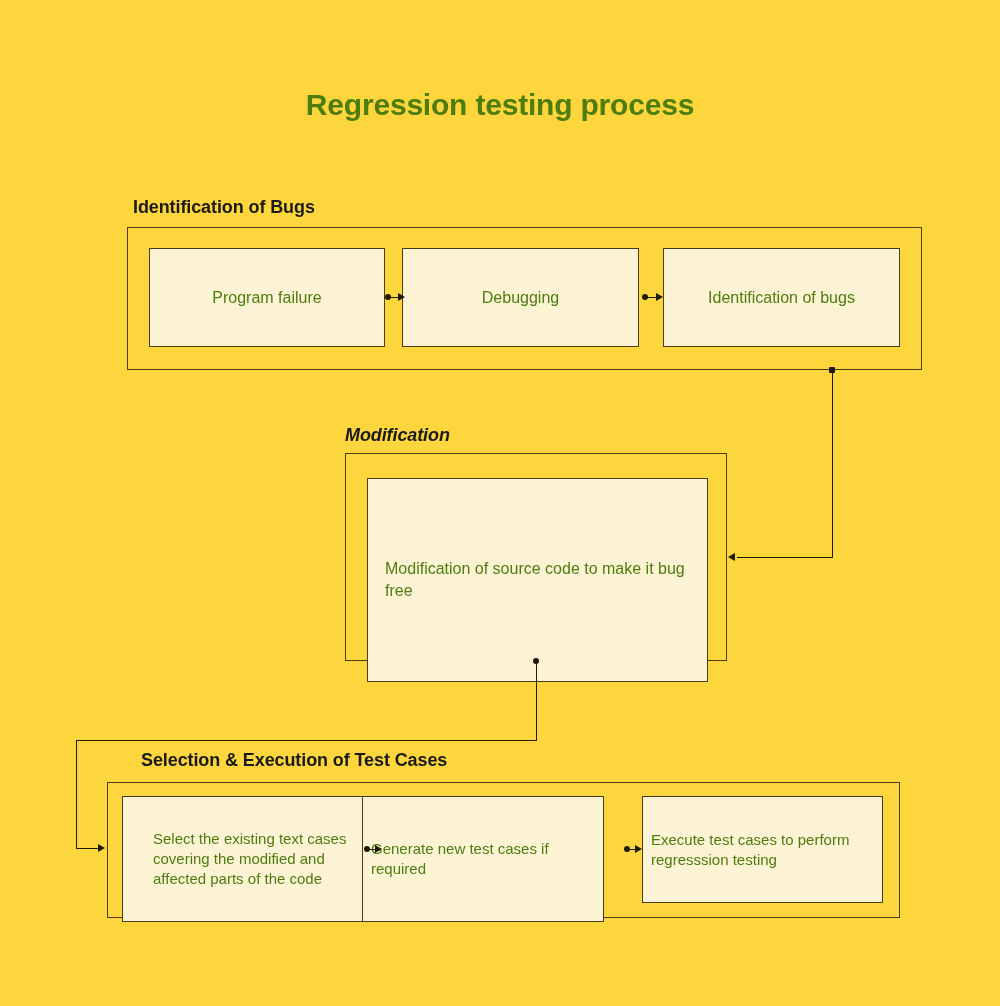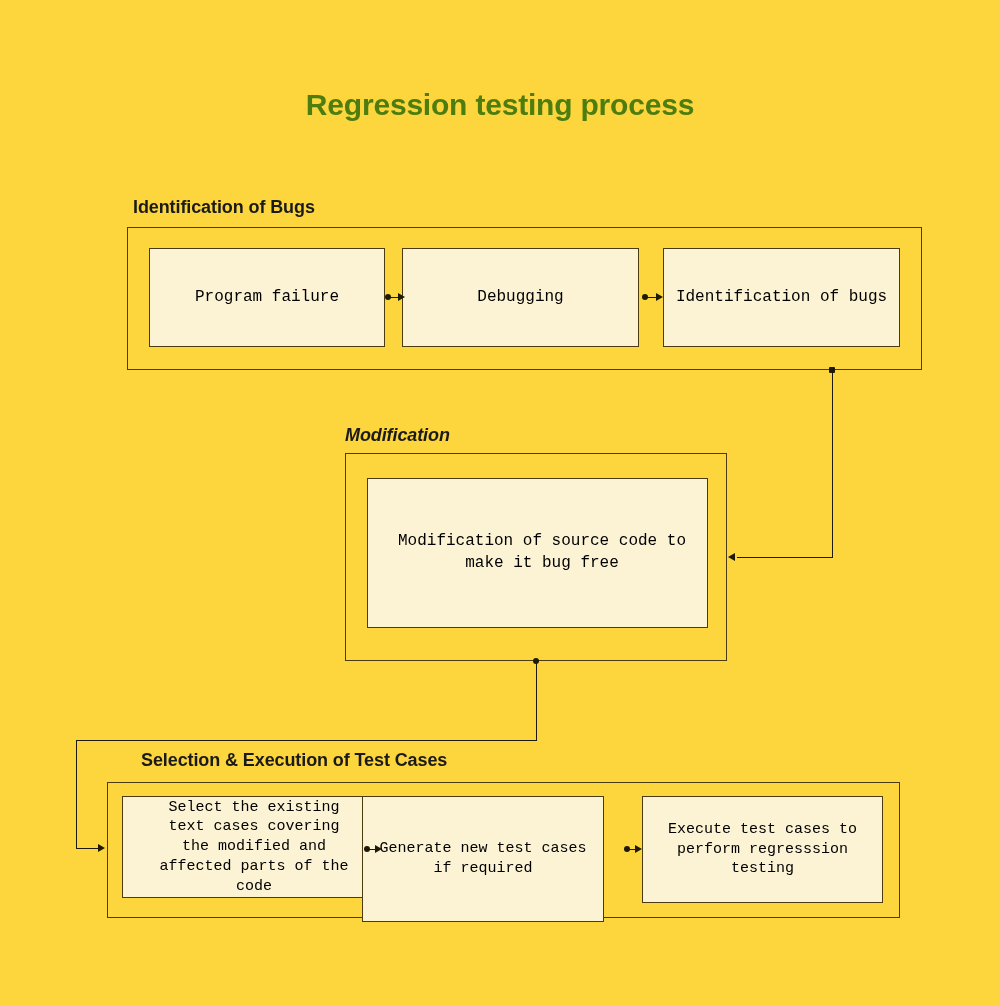--- a/index.html
+++ b/index.html
@@ -53,26 +53,24 @@
 
   
   .node {
     position: absolute;
     box-sizing: border-box;
     background: #FCF3D5;
     border: 1.3px solid #4a3c10;
     display: flex;
     align-items: center;
     justify-content: center;
-    text-align: center;
-    color: #000000;
+    color: #4d7c0f;
     font-size: 16px;
     line-height: 1.35;
     padding: 4px 8px;
-    font-family: Liberation Mono, monospace;
   }
   .node.small {
     font-size: 15px;
     line-height: 1.32;
   }
 
   
   .conn-h {               
     position: absolute;
     height: 0;
@@ -134,34 +132,34 @@
   <div>
     <div class="dot" style="left:642px; top:294px;"></div>
     <div class="conn-h" style="left:645px; top:297px; width:12px;"></div>
     <div class="arrow-right" style="left:656px; top:292.5px;"></div>
   </div>
 
   <div class="group-label" style="left:345px; top:425px;font-style:italic;">Modification</div>
 
   <div class="group-box" style="left:345px; top:453px; width:382px; height:208px;"></div>
 
-  <div class="node" style="left:367px; top:478px; width:341px; height:150px;padding-left:17px;">Modification of source code to make it bug free</div>
+  <div class="node" style="left:367px; top:478px; width:341px; height:204px;padding-left:17px;">Modification of source code to make it bug free</div>
 
   <div>
     <div class="dot square" style="left:829px; top:367px;"></div>
     <div class="conn-v" style="left:832px; top:370px; height:188px;"></div>
     <div class="conn-h" style="left:737px; top:557px; width:96px;"></div>
     <div class="arrow-left" style="left:728px; top:552.5px;"></div>
   </div>
 
   <div class="group-label" style="left:107px; top:750px;margin-left:34px;">Selection &amp; Execution of Test Cases</div>
 
   <div class="group-box" style="left:107px; top:782px; width:793px; height:136px;"></div>
 
-  <div class="node small" style="left:122px; top:796px; width:242px; height:102px;padding-left:30px;">Select the existing text cases covering the modified and affected parts of the code</div>
+  <div class="node small" style="left:122px; top:796px; width:242px; height:126px;padding-left:30px;">Select the existing text cases covering the modified and affected parts of the code</div>
 
   <div class="node small" style="left:362px; top:796px; width:242px; height:126px;">Generate new test cases if required</div>
 
   <div class="node small" style="left:642px; top:796px; width:241px; height:107px;">Execute test cases to perform regresssion testing</div>
 
   <div>
     <div class="dot" style="left:533px; top:658px;"></div>
     <div class="conn-v" style="left:536px; top:661px; height:80px;"></div>
     <div class="conn-h" style="left:76px;  top:740px; width:461px;"></div>
     <div class="conn-v" style="left:76px;  top:740px; height:108px;"></div>

